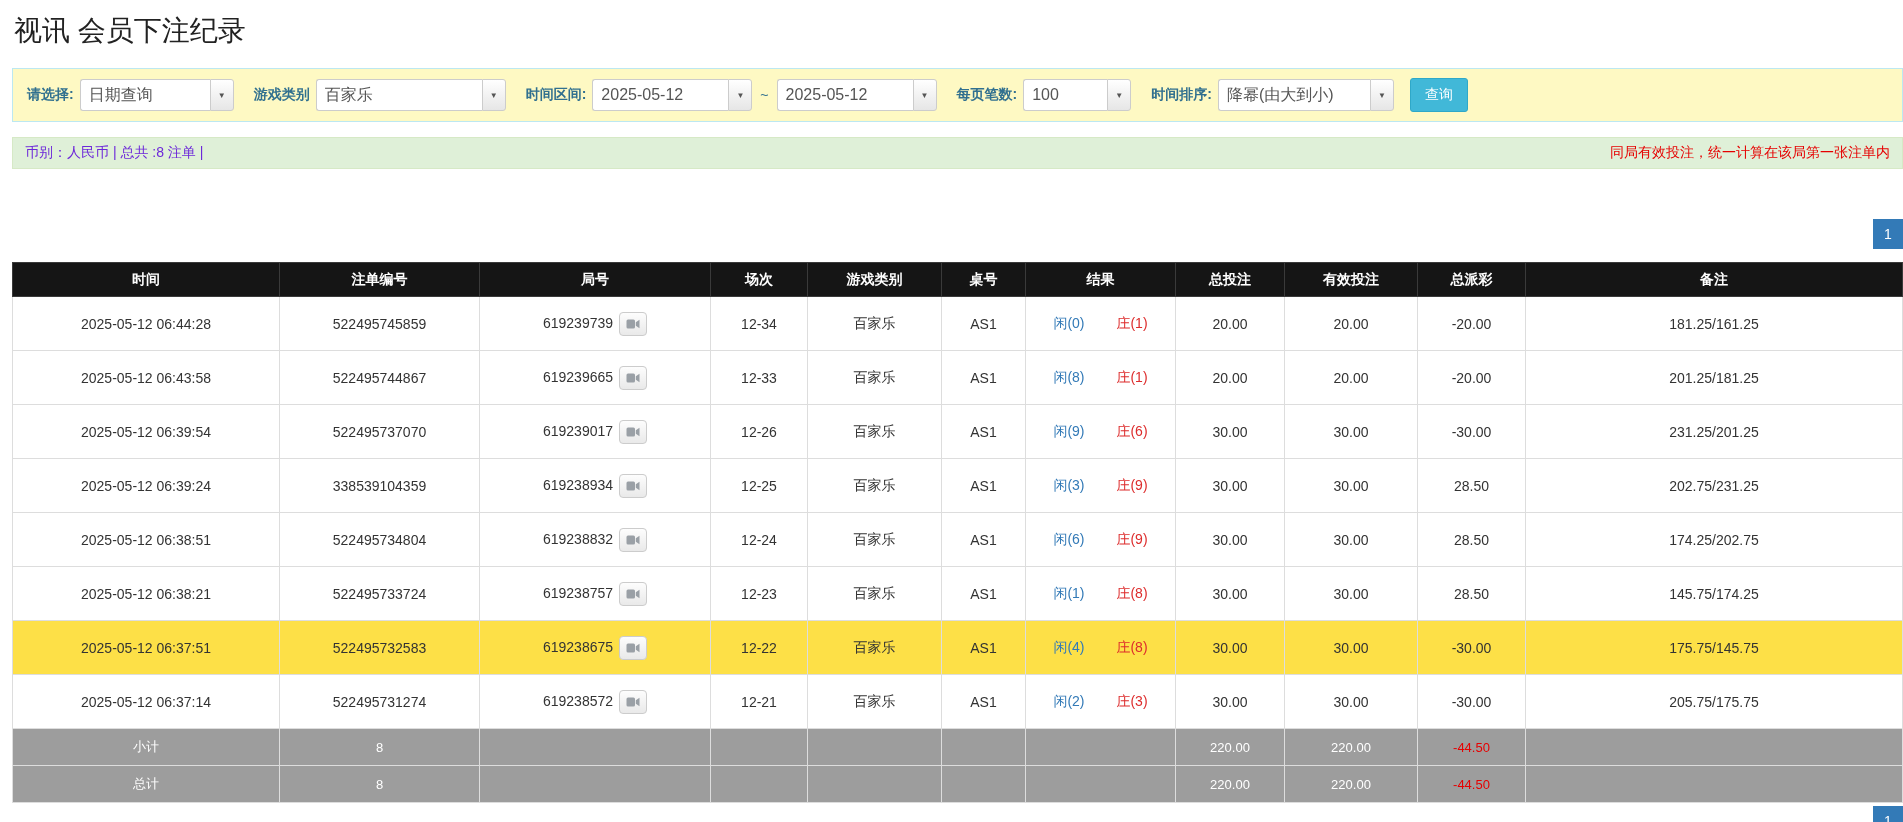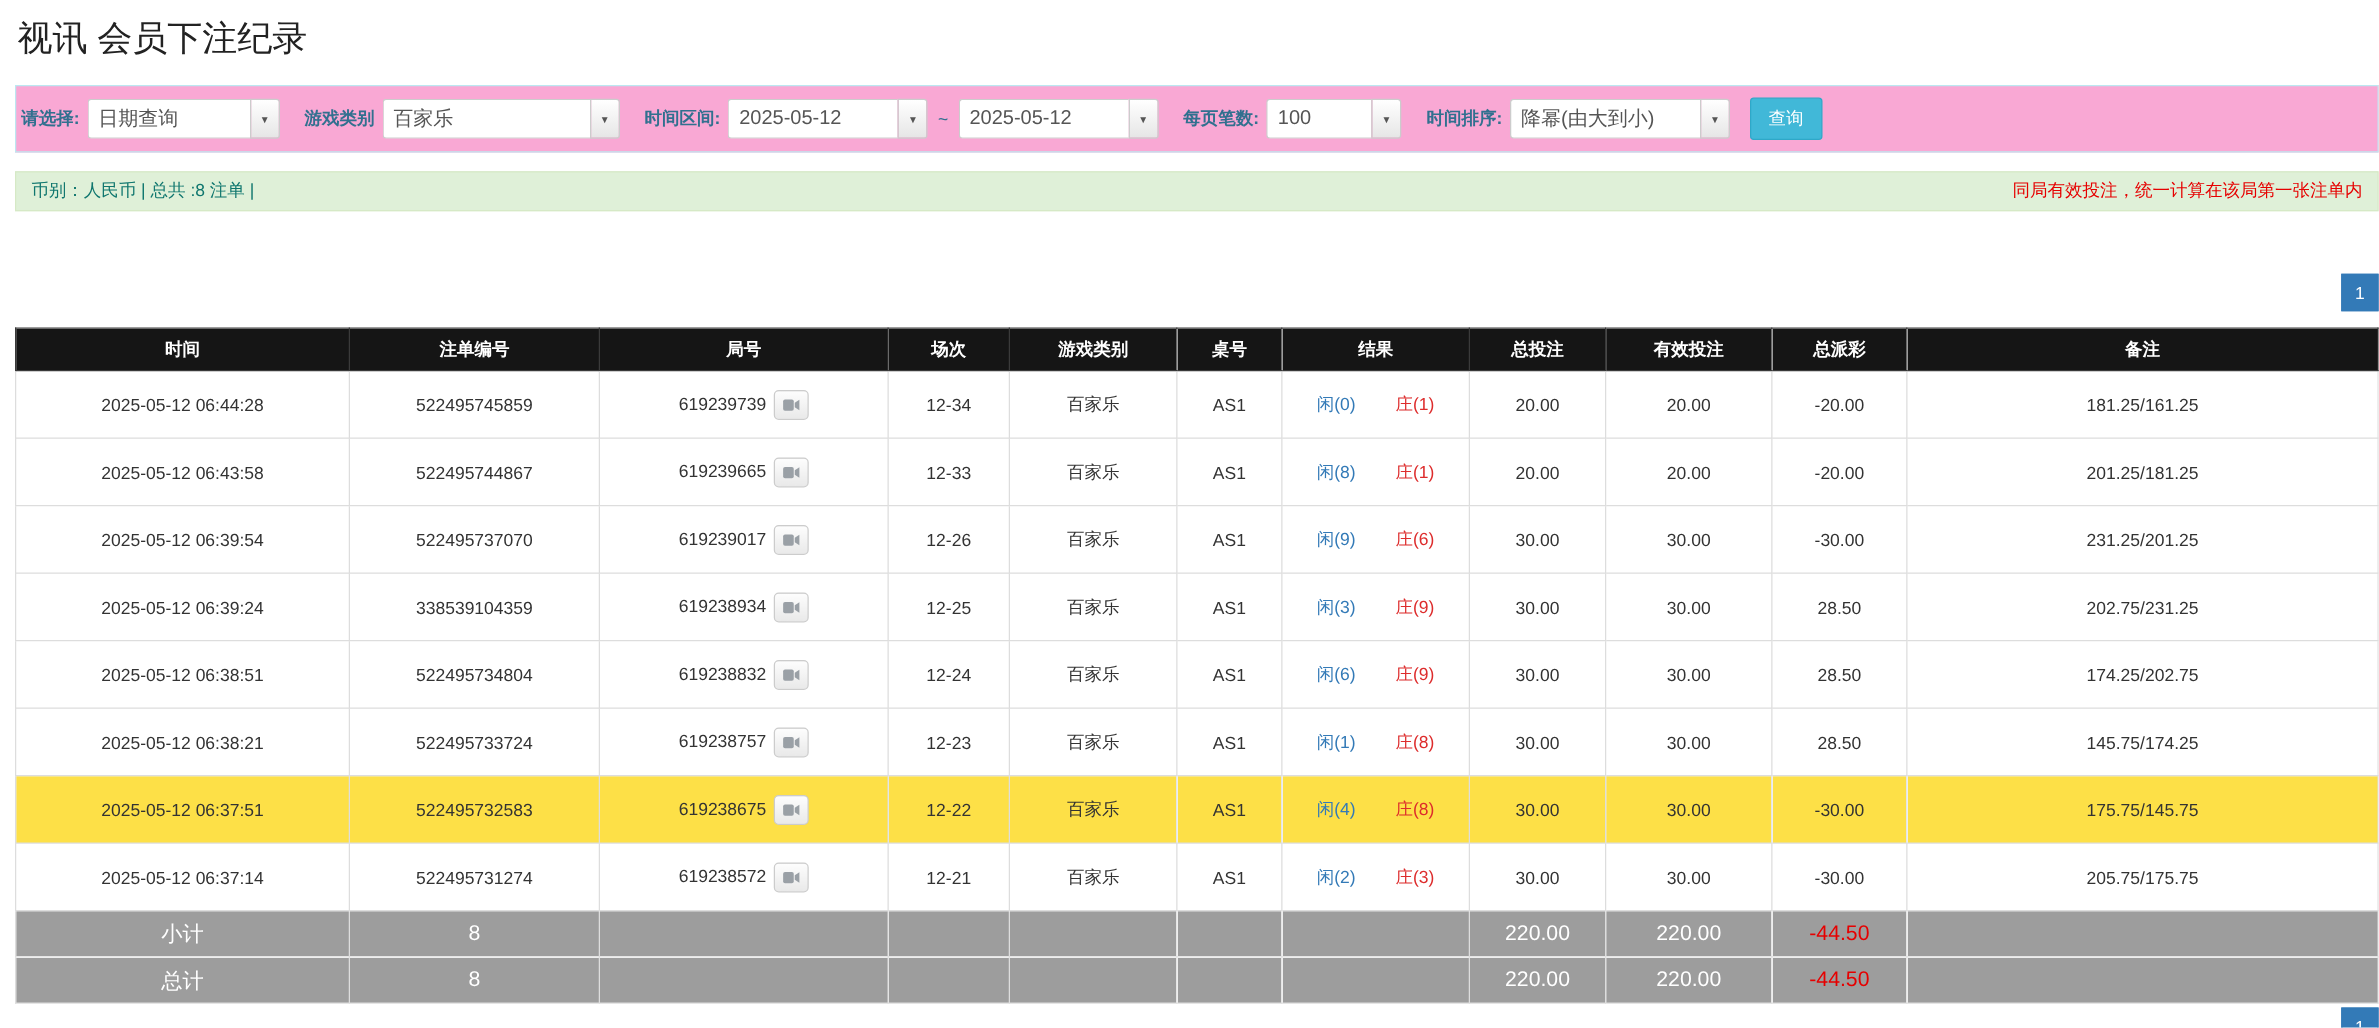--- a/index.html
+++ b/index.html
@@ -9,23 +9,23 @@
     background:#fff; color:#333;
     font-family:"Liberation Sans", sans-serif;
     font-size:14px;
   }
   .container { padding:12px 0 0 12px; }
 
   .page-title { font-size:28px; font-weight:400; color:#222; margin:0 0 18px 2px; }
 
   
   .filter-bar {
-    background:#f9a8d4; border:1px solid #bce8f1;
+    background:#fef9c3; border:1px solid #bce8f1;
     height:54px; display:flex; align-items:center;
-    padding:0 4px; gap:20px;
+    padding:0 14px; gap:20px;
   }
   .filter-group { display:flex; align-items:center; gap:6px; }
   .filter-label { color:#31708f; font-weight:bold; white-space:nowrap; font-size:14px; }
   .combo { display:flex; height:32px; }
   .combo input {
     border:1px solid #ccc; border-right:none; border-radius:3px 0 0 3px;
     padding:0 8px; font-size:16px; color:#555; background:#fff;
     height:32px; outline:none; font-family:"Liberation Sans", sans-serif;
   }
   .combo .caret-btn {
@@ -41,21 +41,21 @@
     color:#fff; font-size:14px; cursor:pointer;
     font-family:"Liberation Sans", sans-serif;
   }
 
   
   .summary-bar {
     margin-top:15px; background:#dff0d8; border:1px solid #d6e9c6;
     height:32px; display:flex; align-items:center; justify-content:space-between;
     padding:0 12px; font-size:14px;
   }
-  .summary-left { color:#0f766e; }
+  .summary-left { color:#6d28d9; }
   .summary-right { color:#e60000; }
 
   
   .pagination-row { display:flex; justify-content:flex-end; }
   .pagination-row.top { margin-top:50px; }
   .pagination-row.bottom { margin-top:3px; position:relative; z-index:1; }
   .page-btn {
     min-width:30px; height:30px; background:#337ab7; border:1px solid #337ab7;
     color:#fff; display:flex; align-items:center; justify-content:center;
     font-size:14px; cursor:pointer;
@@ -81,21 +81,21 @@
   .player { color:#337ab7; }
   .banker { color:#dd2c2c;margin-left:28px; }
   td .neg, td.neg { color:#dd2c2c; }
   .replay-btn {
     display:inline-flex; align-items:center; justify-content:center;
     width:28px; height:24px; margin-left:6px; vertical-align:middle;
     border:1px solid #ccc; border-radius:4px;
     background:linear-gradient(#fdfdfd,#e9e9e9); cursor:pointer;
   }
   tr.summary td {
-    background:#9d9d9d; color:#fff; height:37px; font-size:17px;
+    background:#9d9d9d; color:#fff; height:37px; font-size:13px;
   }
   tr.summary td.neg { color:#e60000; }
 
   .bottom-strip {
     height:34px; background:#151515; margin-top:-8px;
     position:relative; z-index:0;
   }
 </style>
 </head>
 <body>

